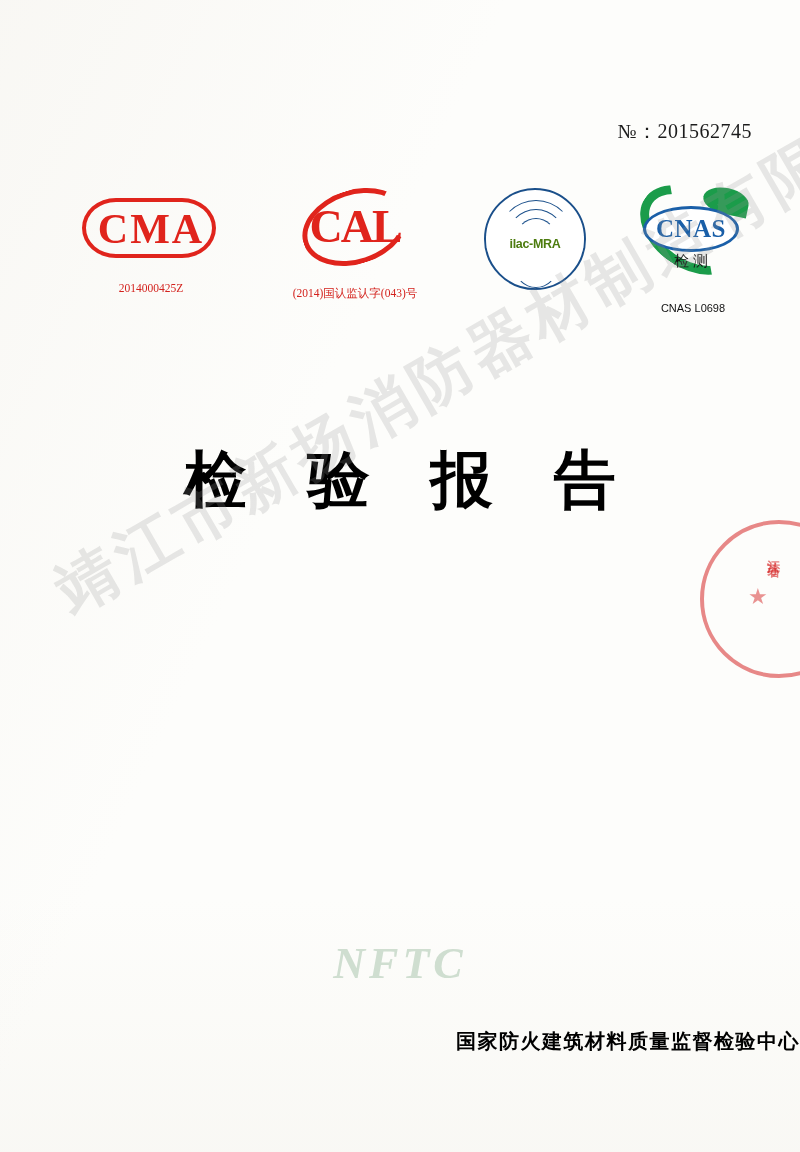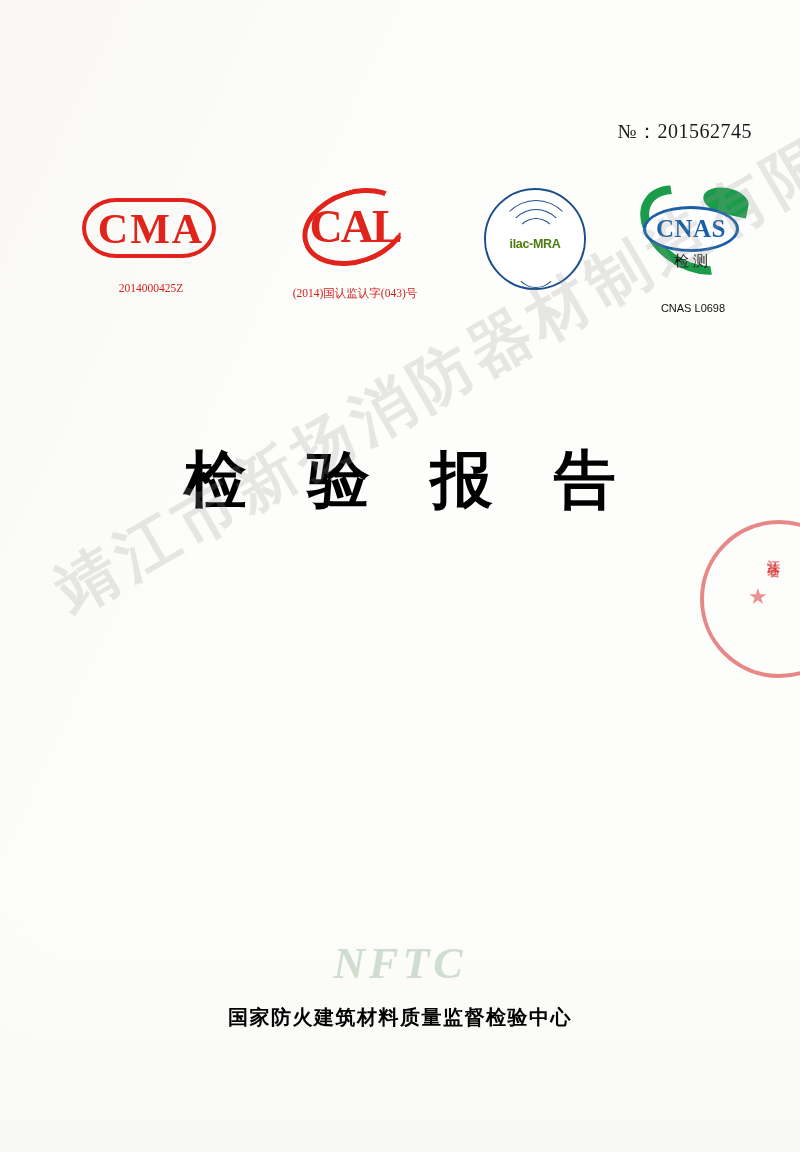--- a/index.html
+++ b/index.html
@@ -303,24 +303,24 @@
     font-style: italic;
     font-weight: bold;
     font-size: 44px;
     letter-spacing: 4px;
     color: #cfded0;
   }
 
   
   .footer-org {
     position: absolute;
-    top: 1004px;
+    top: 1028px;
     left: 0;
     width: 800px;
-    text-align: center;
+    text-align: right;
     font-size: 20px;
     font-weight: bold;
     letter-spacing: 1.5px;
     color: #000;
   }
 
   
   .watermark-diag {
     position: absolute;
     left: 40px;

